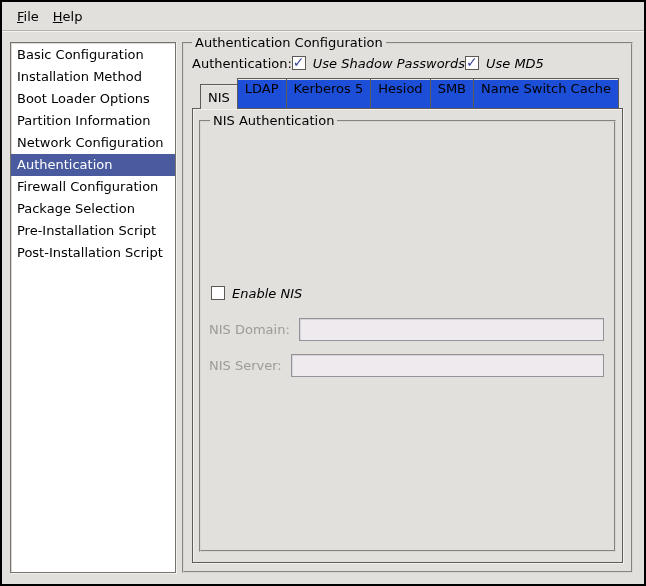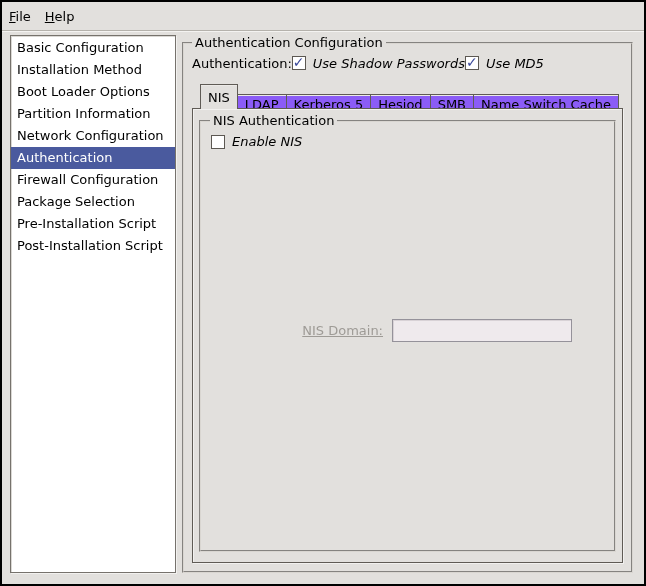--- a/index.html
+++ b/index.html
@@ -14,40 +14,40 @@
     width: 646px; height: 586px;
     border: 2px solid #000;
     background: #e2e0dd;
     display: flex; flex-direction: column;
     overflow: hidden;
   }
   
   .menubar {
     height: 29px; flex: 0 0 29px;
     display: flex; align-items: center;
-    padding: 0 0;
+    padding: 0 8px;
     border-bottom: 1px solid #b5b2ac;
     box-shadow: 0 1px 0 #f4f3f1;
   }
   .menu-item {
     padding: 3px 7px;
     cursor: default;
   }
   .menu-item .accel { text-decoration: underline; }
   
   .content {
     flex: 1;
     display: flex;
     padding: 4px 11px 11px 8px;
     min-height: 0;
   }
   
   .sidebar {
     flex: 0 0 166px;
-    margin-top: 0;
+    margin-top: 7px;
     background: #fff;
     border: 1px solid #76726c;
     box-shadow: 1px 1px 0 #f2f1ef, inset 1px 1px 0 #dad8d4;
     overflow: hidden;
     padding-top: 1px;
   }
   .list-item {
     height: 22px;
     line-height: 22px;
     padding: 0 6px;
@@ -98,23 +98,23 @@
     display: flex; flex-direction: column;
     margin: 0 1px;
     min-height: 0;
   }
   .tab-strip {
     display: flex; align-items: flex-end;
     height: 25px; flex: 0 0 25px;
     padding-left: 8px;
   }
   .tab {
-    height: 14px;
+    height: 30px;
     padding: 2px 7px 3px 7px;
-    background: #8b5cf6;
+    background: #1d4ed8;
     border: 1px solid #5f5b55;
     border-bottom: none;
     box-shadow: inset 0 1px 0 #eceae7;
     margin-right: -1px;
     white-space: nowrap;
     position: relative;
     cursor: default;
     z-index: 1;
   }
   .tab.active {
@@ -131,31 +131,32 @@
     padding: 4px 6px 10px 6px;
     position: relative;
     z-index: 2;
     min-height: 0;
     display: flex; flex-direction: column;
   }
   
   .nis-frame {
     flex: 1;
     padding: 3px 8px 8px 8px;
-    display: flex; flex-direction: row;
-    min-height: 0;
+    display: flex; flex-direction: column;
+    min-height: 0;
+    justify-content: center;
   }
   .nis-row { margin-bottom: 13px; }
   .enable-row { margin: 3px 0 15px 2px; }
   .field-row {
     display: flex; align-items: center;
     gap: 9px;
     margin-right: 2px;
   }
-  .field-label { white-space: nowrap; color: #9e9b96; text-decoration: underline; }
+  .field-label { white-space: nowrap; color: #9e9b96; }
   .entry {
     flex: 1;
     height: 23px;
     border: 1px solid #95929a;
     box-shadow: inset 1px 1px 0 #d8d2d6;
     background: #efeaed;
     font-family: "DejaVu Sans", "Liberation Sans", sans-serif;
     font-size: 13px;
     padding: 0 4px;
     outline: none;
@@ -221,20 +222,24 @@
                 <span class="cb-label">Enable NIS</span>
               </span>
             </div>
 
             <div class="nis-row field-row">
               <span class="field-label">NIS Domain:</span>
               <input class="entry" type="text" disabled="" value="" style="">
             </div>
 
 
+            <div class="nis-row field-row">
+              <span class="field-label">NIS Server:</span>
+              <input class="entry" type="text" disabled="" value="" style="">
+            </div>
 
           </fieldset>
         </div>
       </div>
 
     </fieldset>
   </div>
 </div>
 
 </body></html>

